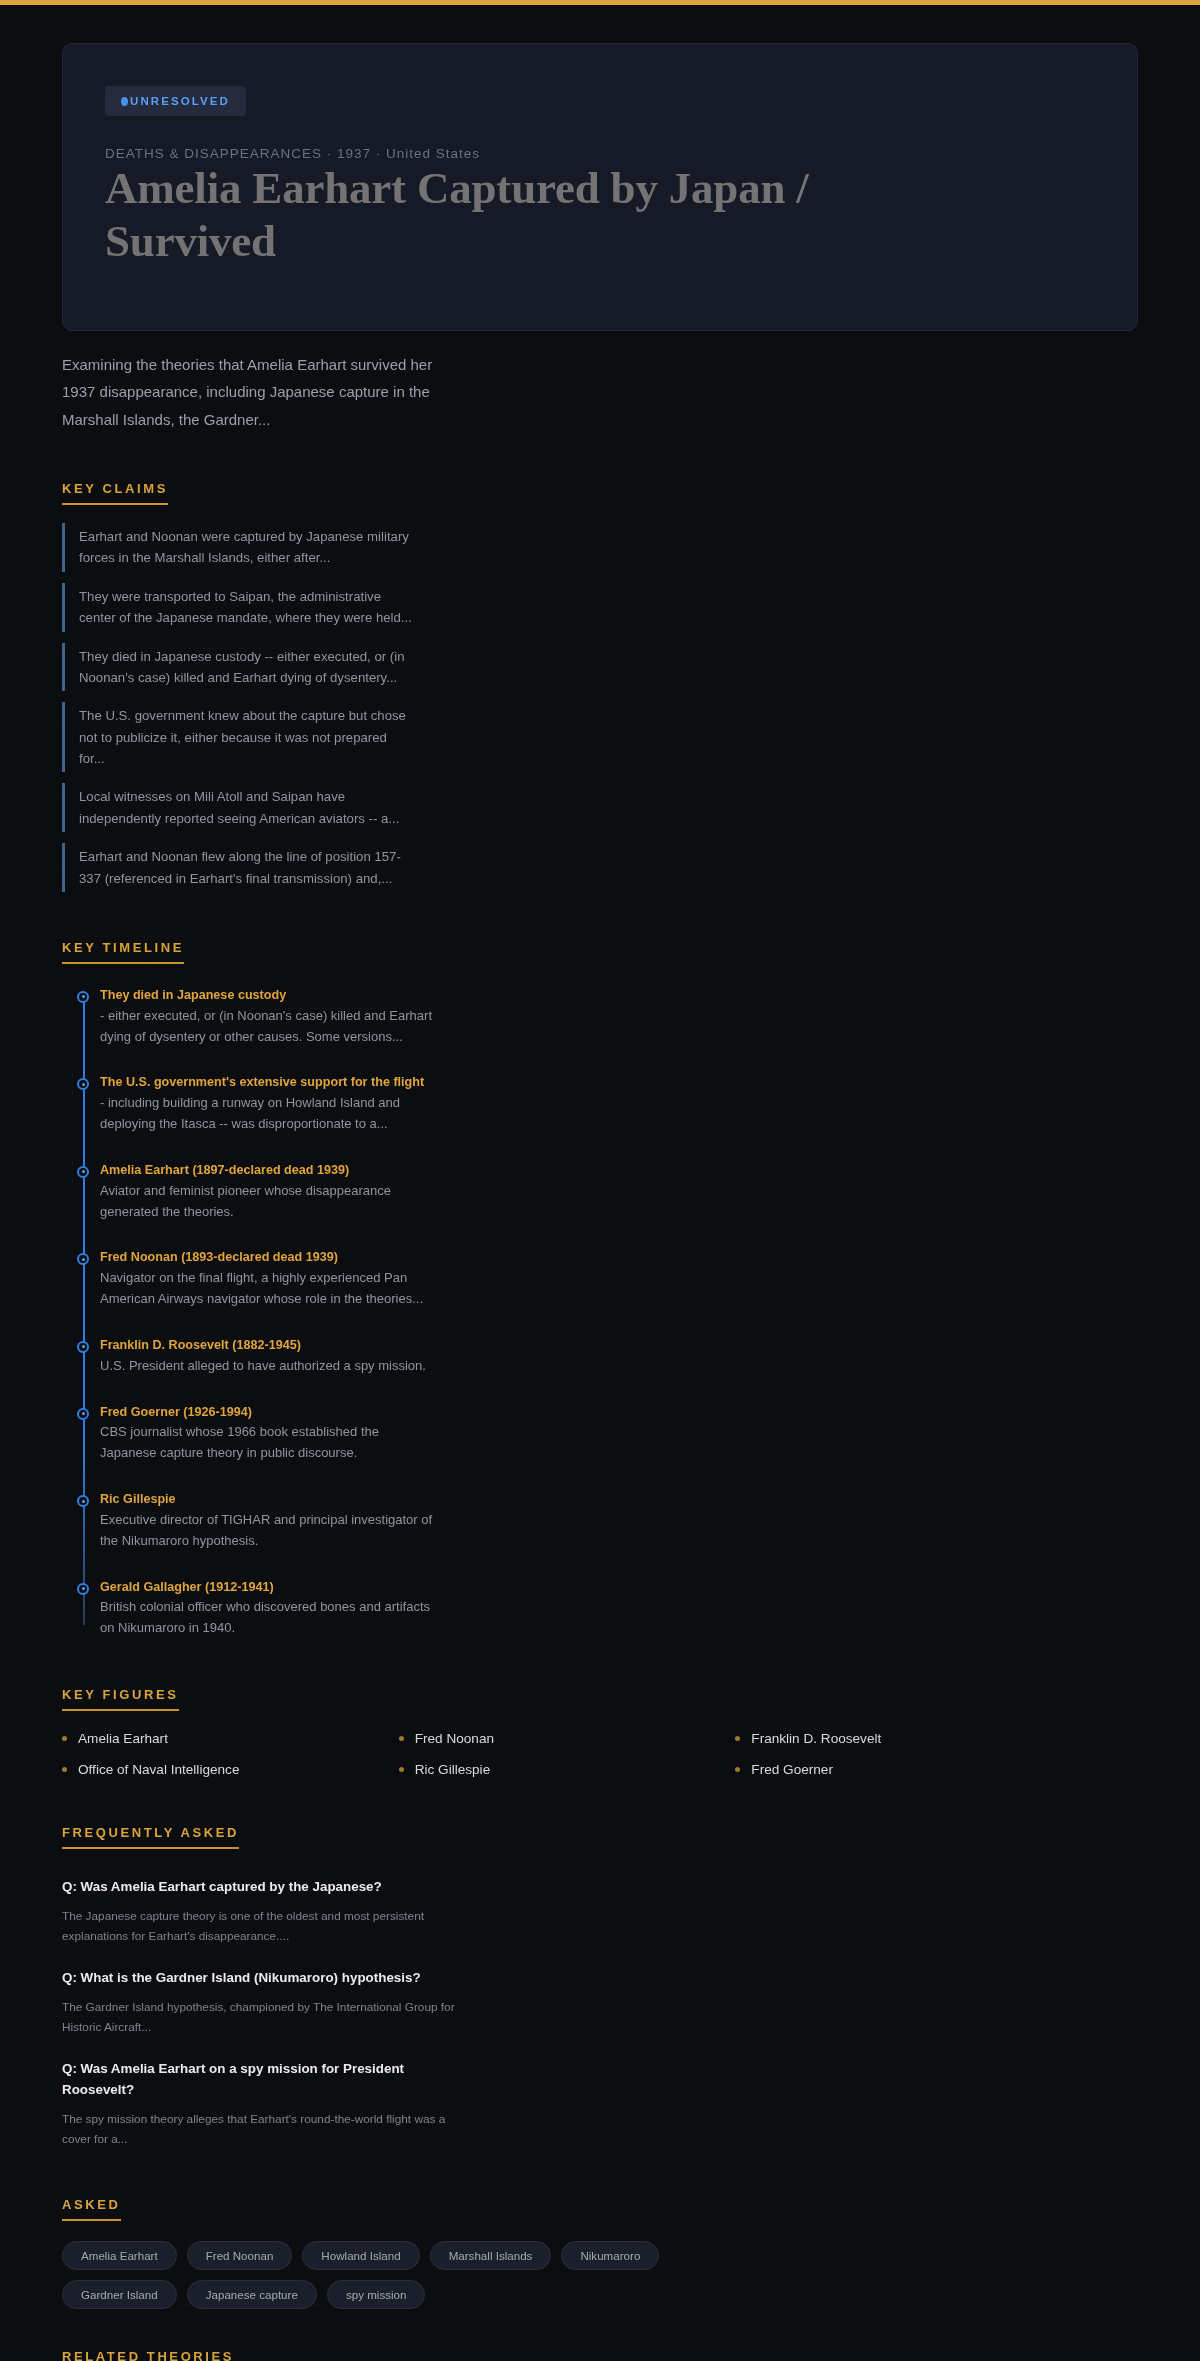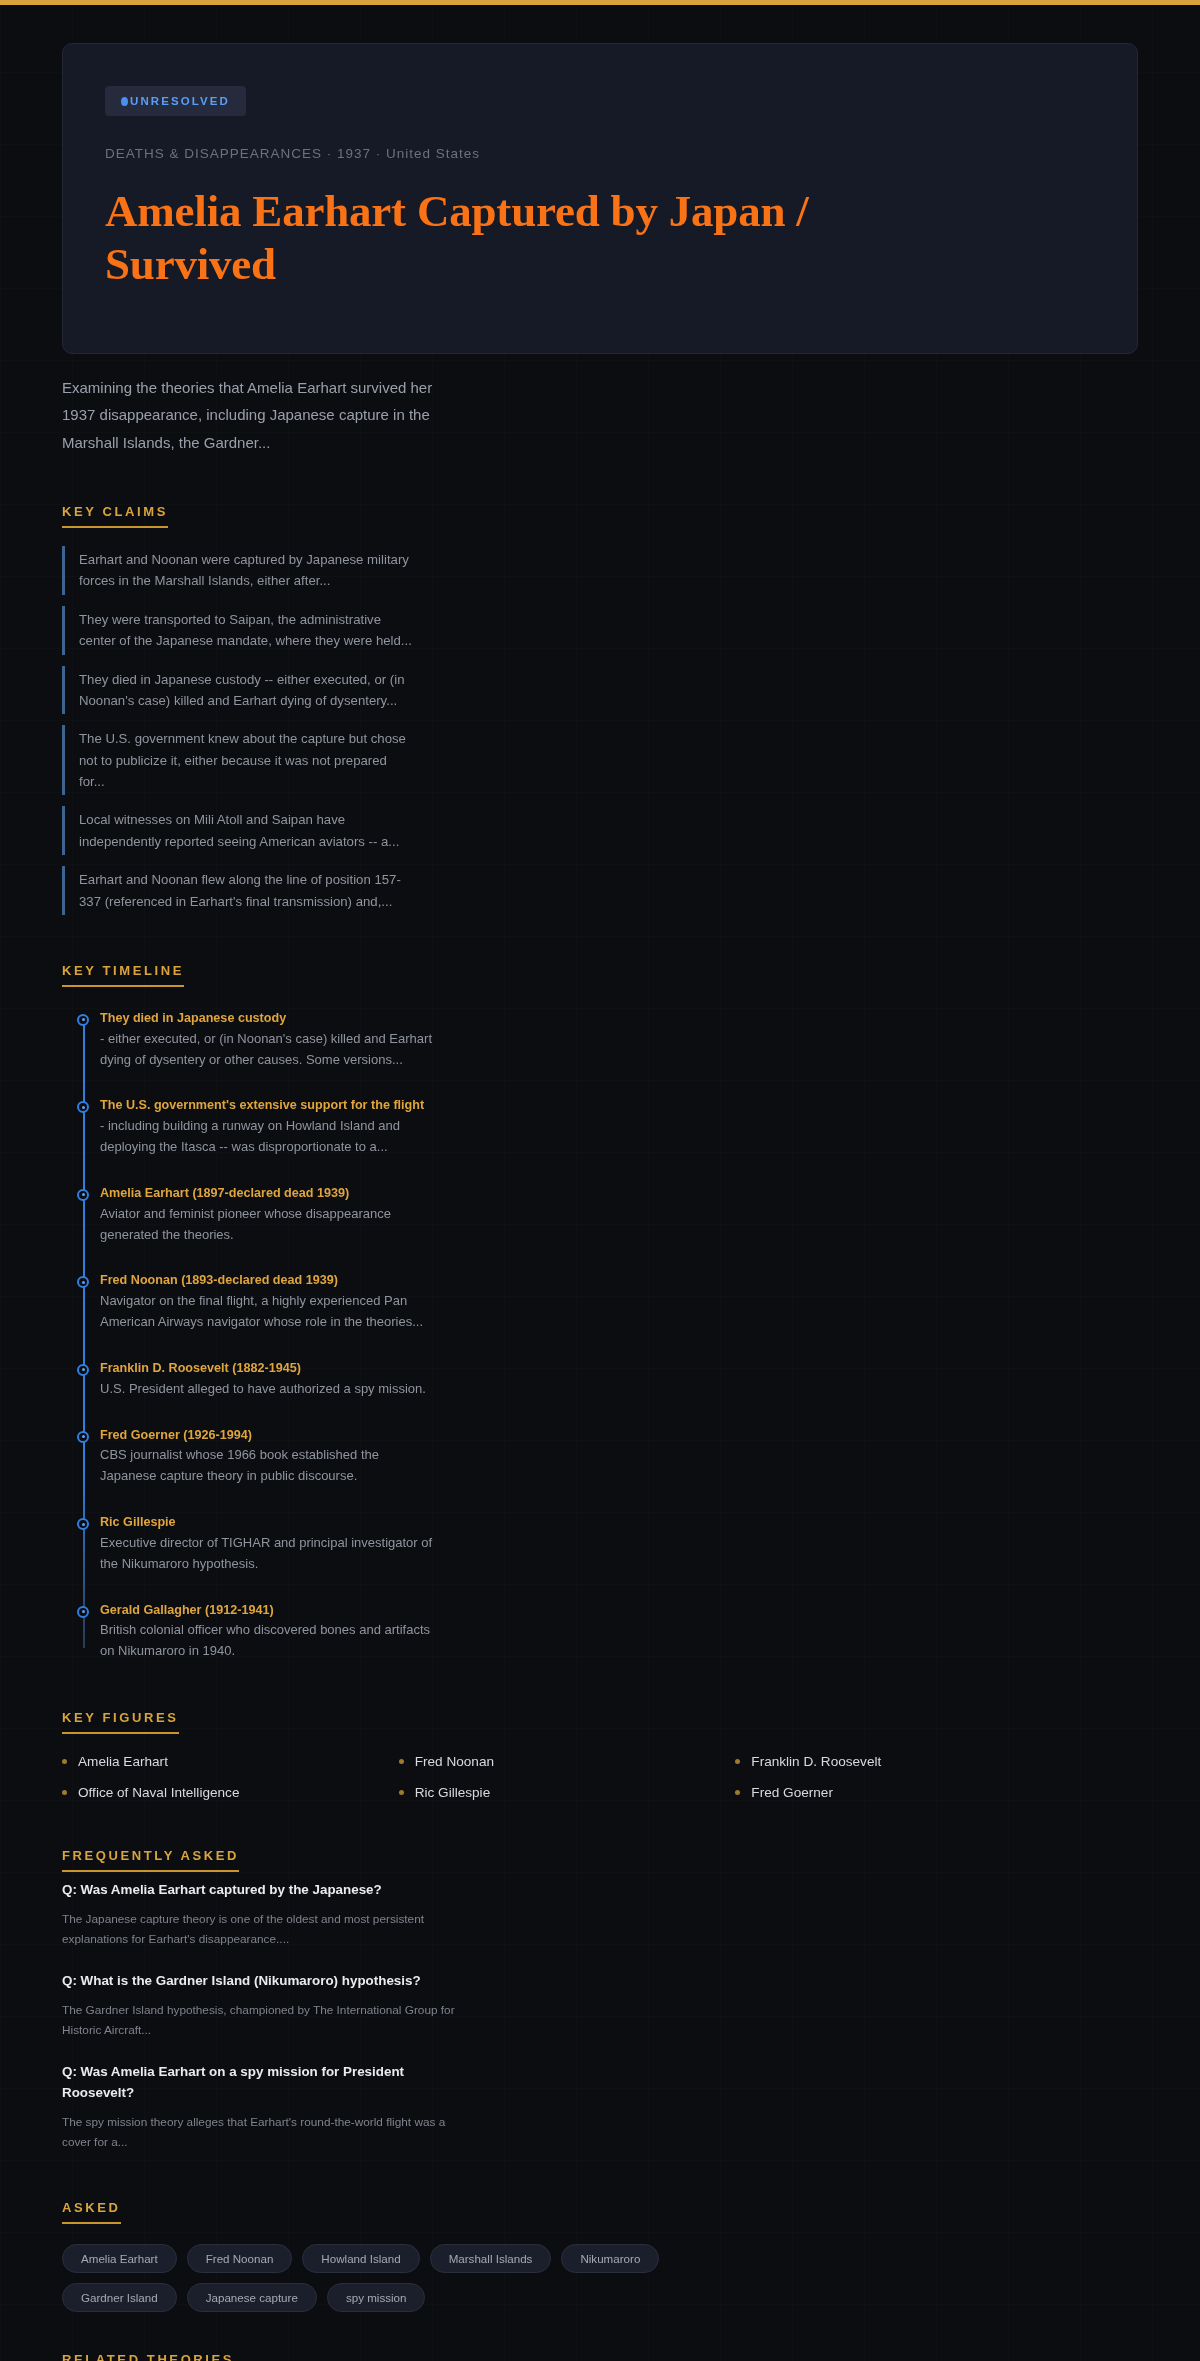--- a/index.html
+++ b/index.html
@@ -71,26 +71,26 @@
 
   .kicker {
     margin-top: 30px;
     font-size: 13.5px;
     letter-spacing: 1.0px;
     color: #6b7180;
     font-weight: normal;
   }
 
   .hero-title {
-    margin-top: 24px;
+    margin-top: 1px;
     font-family: "Liberation Serif", serif;
     font-weight: bold;
     font-size: 45px;
     line-height: 1.18;
-    color: #f97316;
+    color: #737373;
     letter-spacing: -0.2px;
     max-width: 760px;
   }
 
   
   .content { padding: 0 62px; }
 
   .summary {
     margin-top: 20px;
     font-size: 15px;
@@ -191,21 +191,21 @@
     color: #d7dae0;
   }
   .figure-dot {
     width: 5px; height: 5px;
     border-radius: 50%;
     background: #a07a2e;
     flex: none;
   }
 
   
-  .faq { margin-top: 8px; }
+  .faq { margin-top: 28px; }
   .faq-item { margin-bottom: 22px; max-width: 400px; }
   .faq-q {
     font-size: 13.4px;
     font-weight: bold;
     color: #e9ebee;
     line-height: 1.5;
     margin-bottom: 9px;
   }
   .faq-a {
     font-size: 11.8px;

